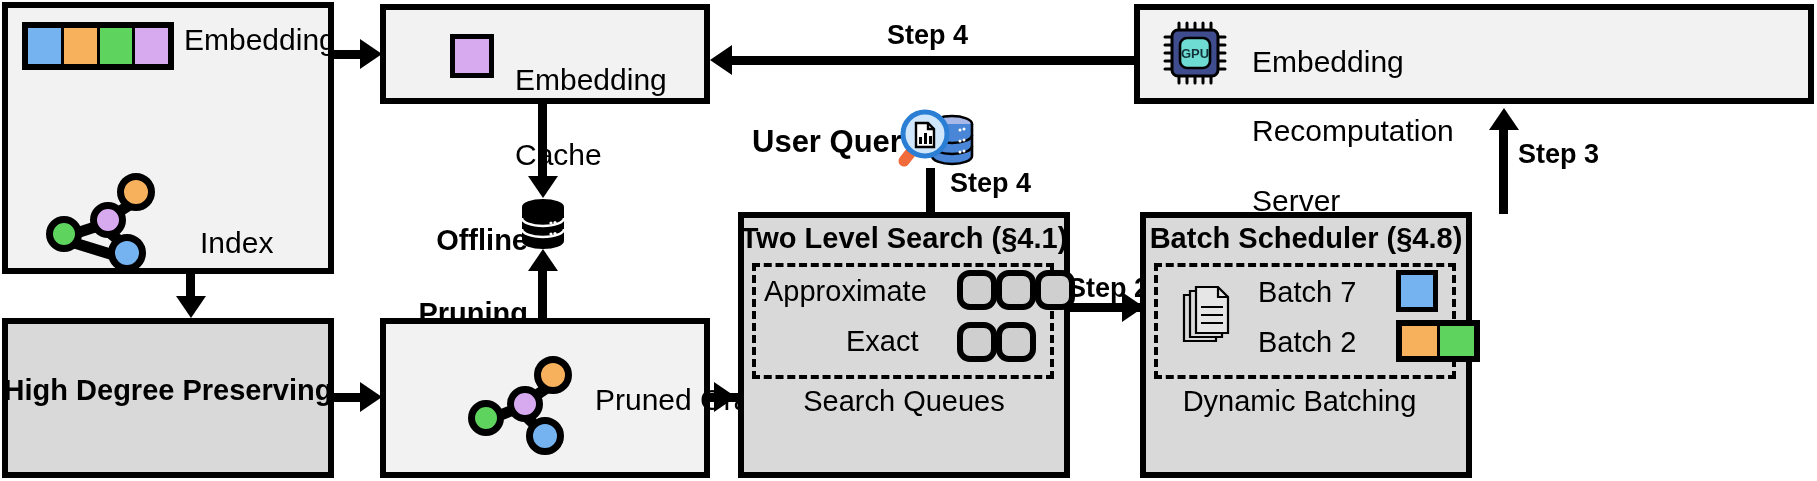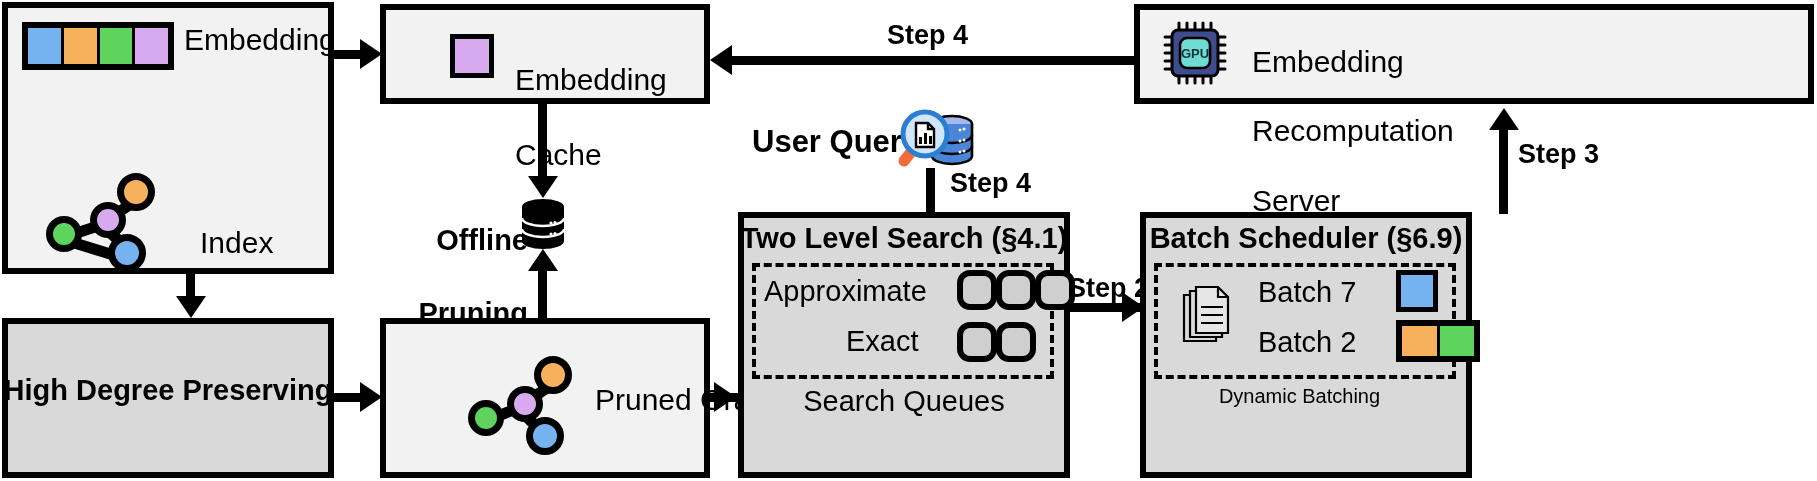--- a/index.html
+++ b/index.html
@@ -176,21 +176,21 @@
   <div class="queue" style="left:957px;top:322px;width:40px;height:40px;"></div>
   <div class="queue" style="left:996px;top:322px;width:40px;height:40px;"></div>
 
   <div class="lbl" style="left:738px;top:385px;width:332px;text-align:center;font-size:29px;">Search Queues</div>
 
   <div class="bar" style="left:1070px;top:303px;width:72px;height:9px;"></div>
   <div class="tri tri-r" style="left:1122px;top:292px;"></div>
   <div class="lbl bold" style="left:1068px;top:273px;font-size:27px;">Step 2</div>
 
   <div class="box shaded" style="left:1140px;top:212px;width:332px;height:266px;"></div>
-  <div class="lbl bold" style="left:1140px;top:222px;width:332px;text-align:center;font-size:29px;">Batch Scheduler (§6.9)</div>
+  <div class="lbl bold" style="left:1140px;top:222px;width:332px;text-align:center;font-size:29px;">Batch Scheduler (§4.8)</div>
 
   <div class="dashbox" style="left:1154px;top:263px;width:302px;height:116px;"></div>
 
   <div class="icowrap" style="left:1180px;top:285px;">
     <svg width="52" height="64" viewBox="0 0 52 64">
       <path d="M4 10 h22 l10 10 v36 h-32 z" fill="#d9d9d9" stroke="#000" stroke-width="2.2"></path>
       <path d="M10 6 h22 l10 10 v36 h-32 z" fill="#d9d9d9" stroke="#000" stroke-width="2.2"></path>
       <path d="M16 2 h22 l10 10 v36 h-32 z" fill="#e6e6e6" stroke="#000" stroke-width="2.2"></path>
       <path d="M38 2 v10 h10" fill="none" stroke="#000" stroke-width="2.2"></path>
       <line x1="21" y1="22" x2="43" y2="22" stroke="#000" stroke-width="2"></line>
@@ -201,21 +201,21 @@
 
   <div class="lbl" style="left:1258px;top:276px;font-size:29px;">Batch 7</div>
   <div class="swatch" style="left:1396px;top:270px;width:42px;height:42px;background:#74b3f0;"></div>
 
   <div class="lbl" style="left:1258px;top:326px;font-size:29px;">Batch 2</div>
   <div class="strip" style="left:1396px;top:320px;width:84px;height:42px;">
     <div class="cell" style="background:#f7b05b;"></div>
     <div class="cell" style="background:#5ed45e;"></div>
   </div>
 
-  <div class="lbl" style="left:1140px;top:385px;width:319px;text-align:center;font-size:20px;">Dynamic Batching</div>
+  <div class="lbl" style="left:1140px;top:385px;width:319px;text-align:center;font-size:29px;">Dynamic Batching</div>
 
   <div class="bar" style="left:1499px;top:128px;width:9px;height:86px;"></div>
   <div class="tri tri-u" style="left:1489px;top:108px;"></div>
   <div class="lbl bold" style="left:1518px;top:139px;font-size:27px;">Step 3</div>
 
   <div class="box" style="left:1134px;top:4px;width:680px;height:100px;"></div>
 
   <div class="icowrap" style="left:1162px;top:20px;">
     <svg width="66" height="66" viewBox="0 0 66 66">
       <g stroke="#000" stroke-width="3" stroke-linecap="round">

